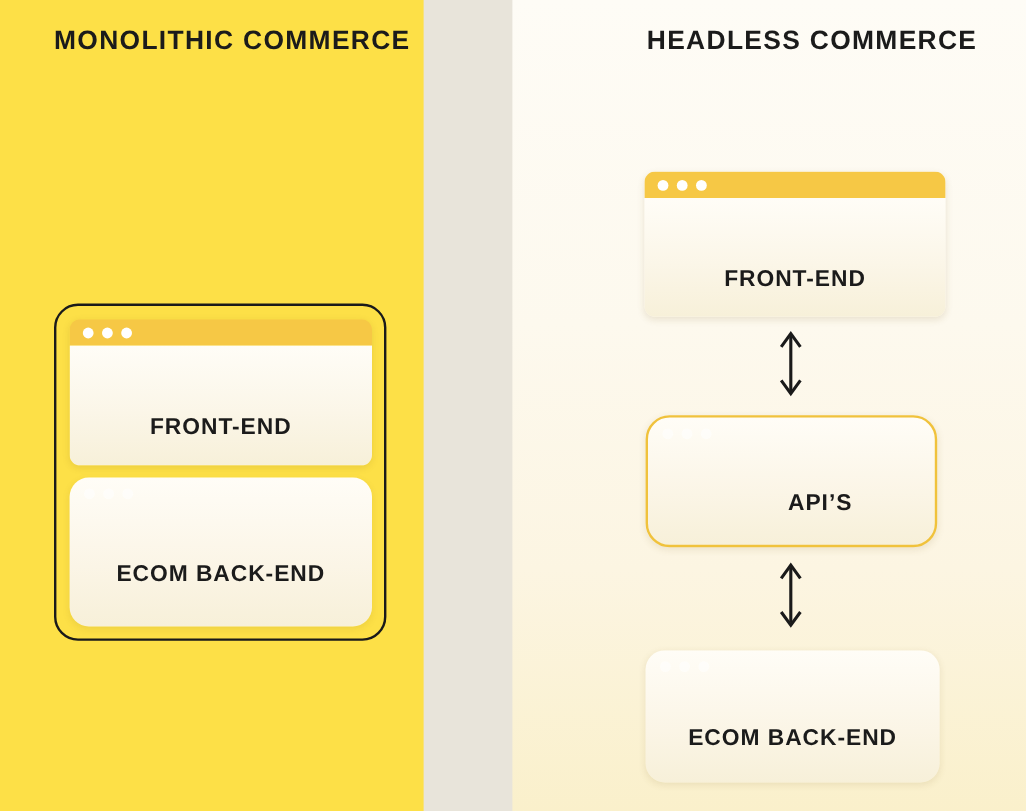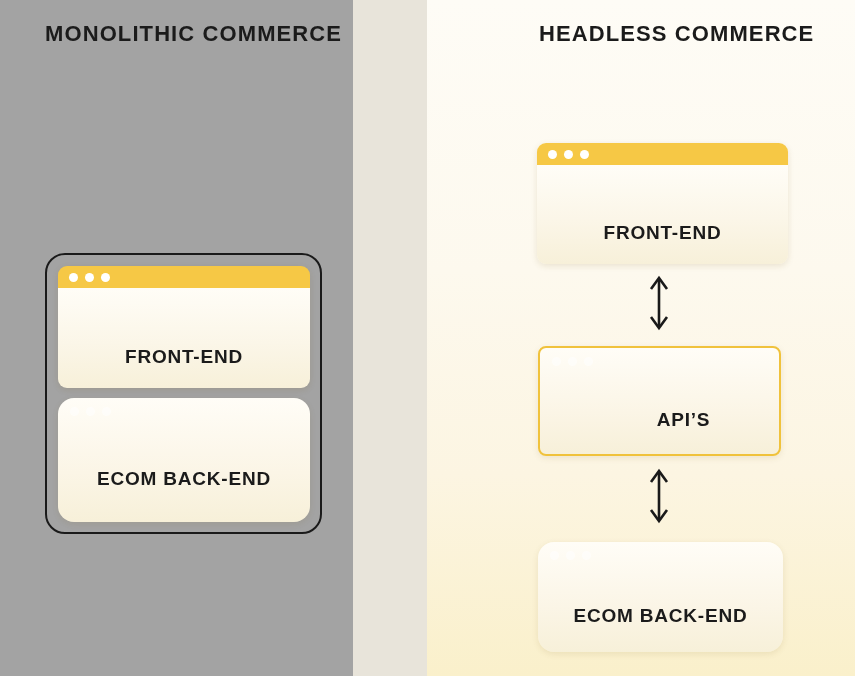--- a/index.html
+++ b/index.html
@@ -11,21 +11,21 @@
     width: 855px;
     height: 676px;
     overflow: hidden;
     color: #1b1b1b;
   }
 
   
   .panel { position: absolute; top: 0; height: 676px; }
   .panel.left {
     left: 0; width: 353px;
-    background: #a3a3a3;
+    background: #fde047;
     text-decoration: underline;
   }
   .panel.right {
     left: 427px; width: 428px;
     background: linear-gradient(180deg, #FEFCF6 0%, #FDF9EE 40%, #FCF5E2 70%, #FAF0CB 100%);
   }
 
   .panel-title {
     position: absolute;
     top: 21px;
@@ -82,21 +82,21 @@
     position: absolute;
     border-radius: 16px;
     background: linear-gradient(180deg, #FFFDF7 0%, #FBF5E6 60%, #F7F0D9 100%);
     box-shadow: 0 2px 6px rgba(120, 95, 30, 0.12);
     display: flex;
     align-items: center;
     justify-content: center;
   }
   .card.api {
     border: 2px solid #F0C23C;
-    border-radius: 8px;
+    border-radius: 20px;
     padding-left: 48px;
   }
 
   .ghost-dots {
     position: absolute;
     top: 9px; left: 12px;
     display: flex;
     opacity: 0.55;
   }
   .ghost-dots .dot { background: #FFFFFF; }

